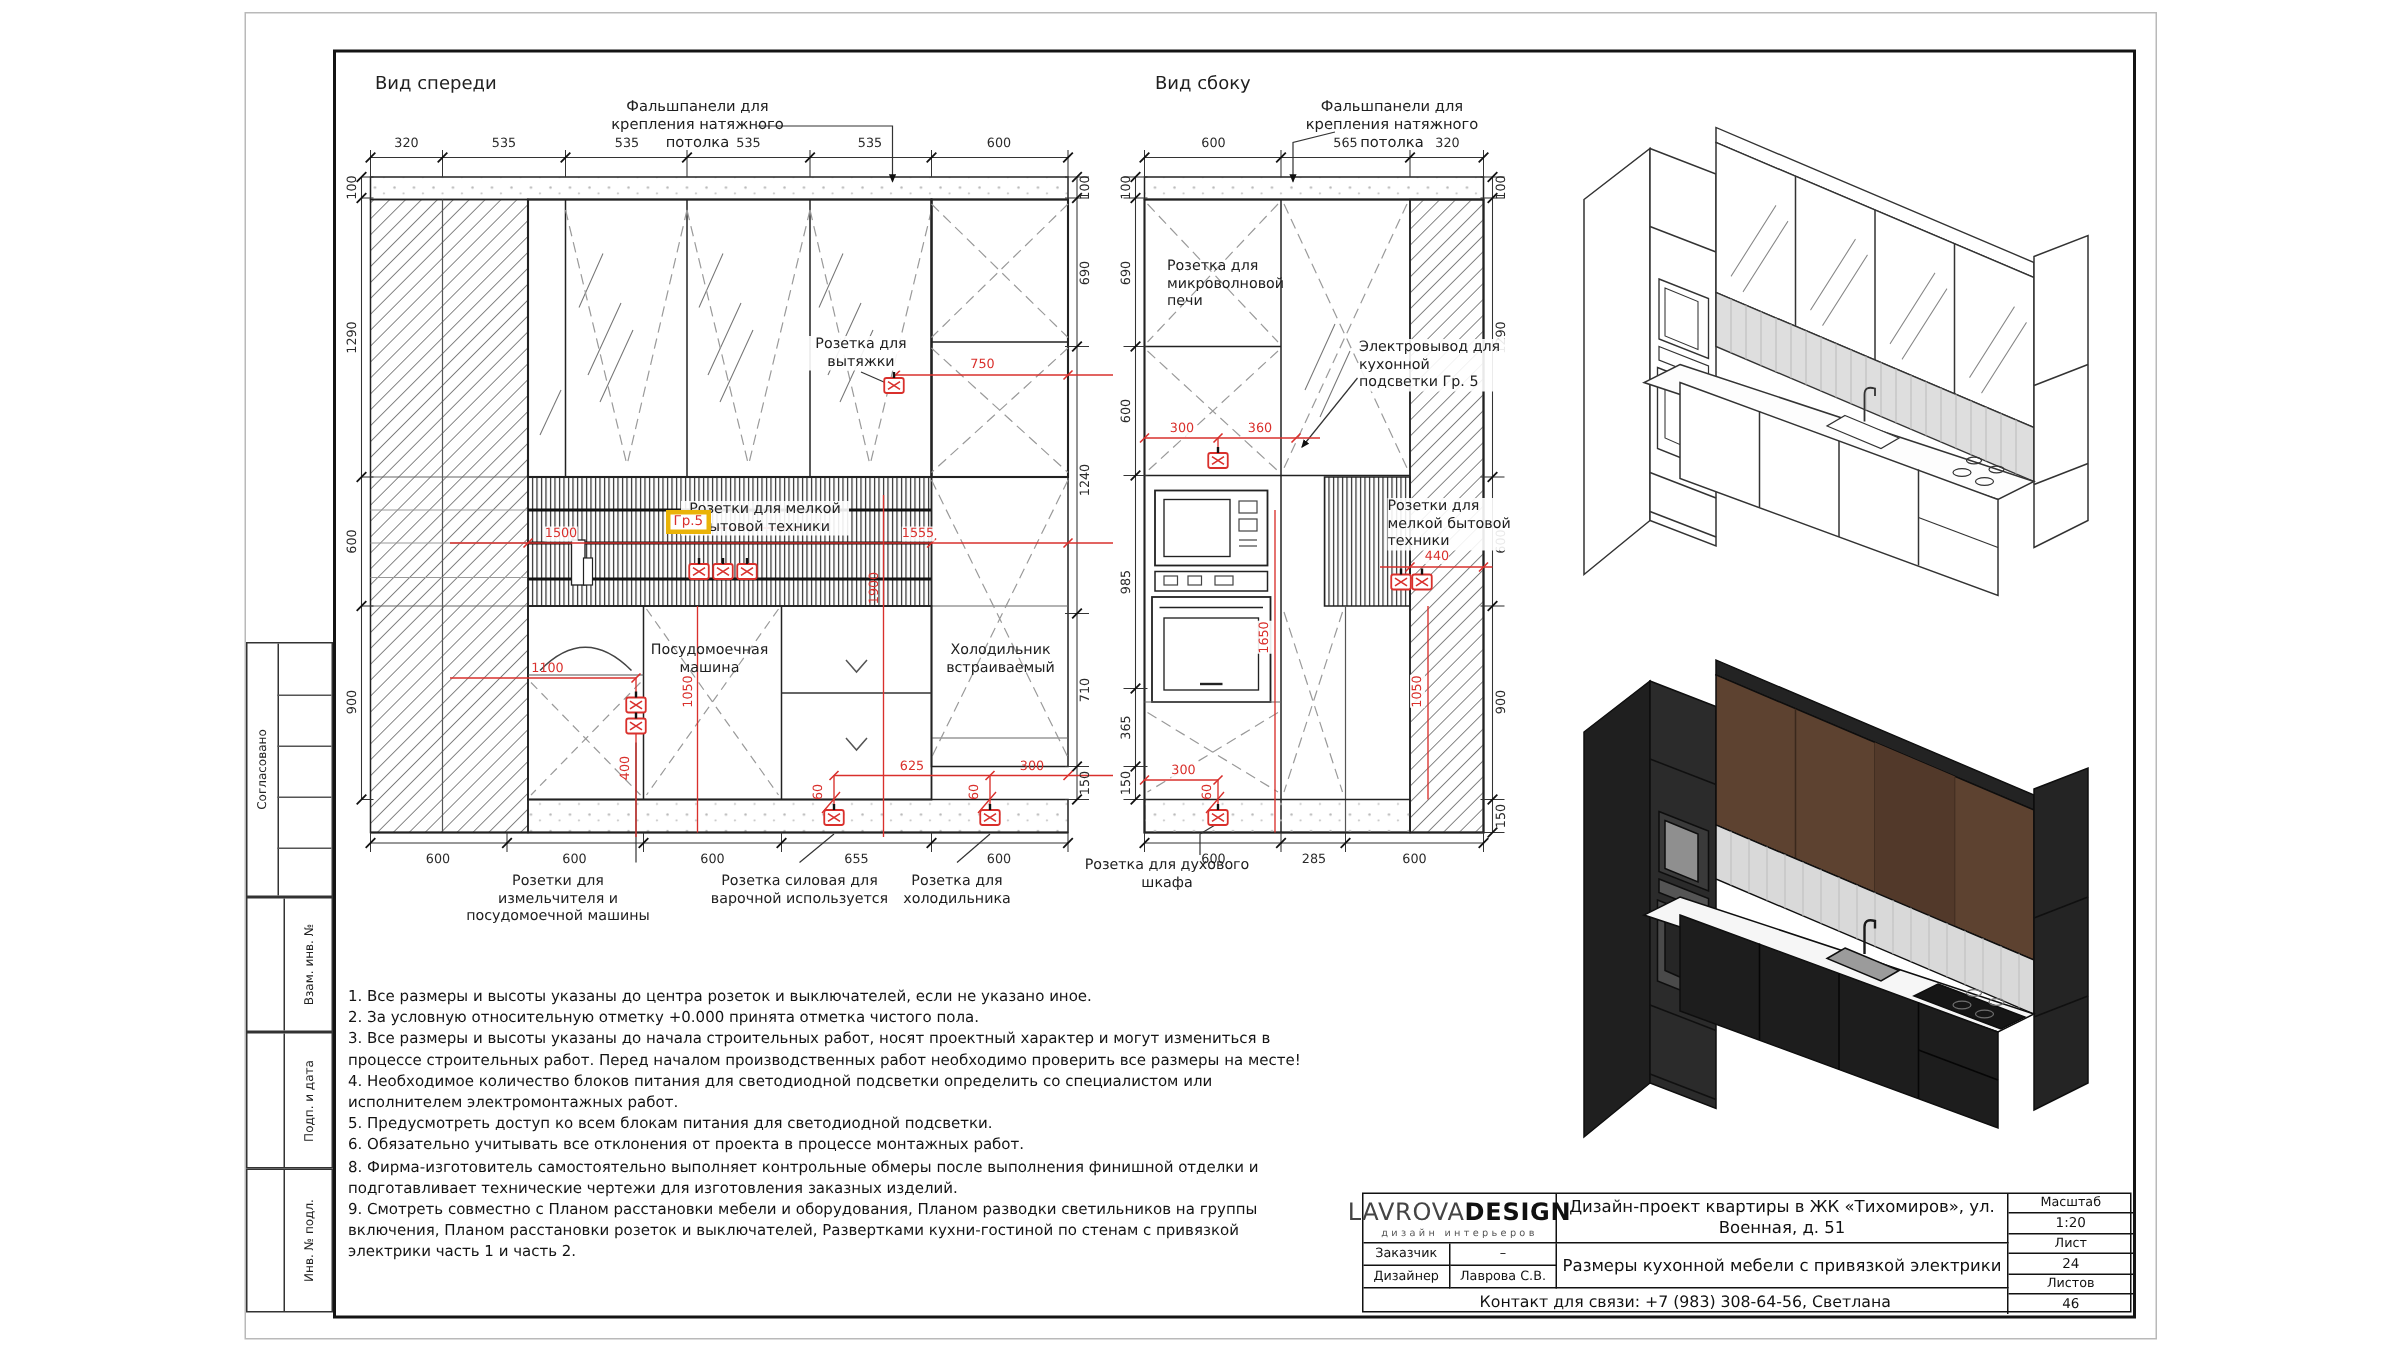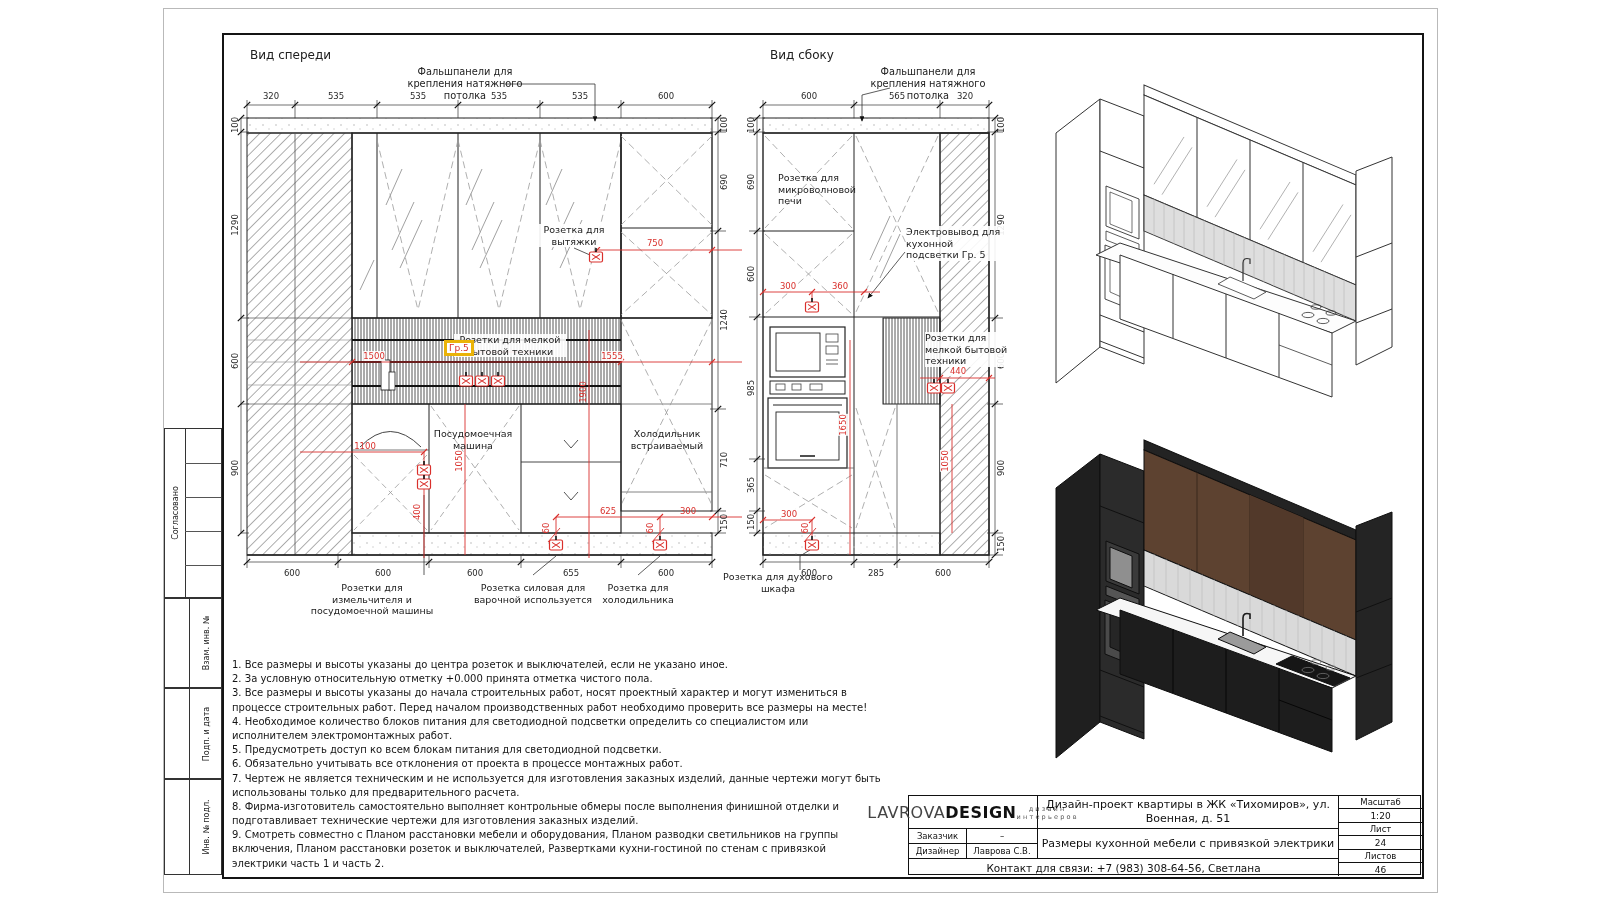--- a/index.html
+++ b/index.html
@@ -532,21 +532,20 @@
   <span class="dim red bgw" style="left:789px;top:514px;">300</span>
   <span class="dimv red" style="left:805px;top:528px;">60</span>
 
   <div class="notes">
     <div>1. Все размеры и высоты указаны до центра розеток и выключателей, если не указано иное.</div>
     <div>2. За условную относительную отметку +0.000 принята отметка чистого пола.</div>
     <div>3. Все размеры и высоты указаны до начала строительных работ, носят проектный характер и могут измениться в процессе строительных работ. Перед началом производственных работ необходимо проверить все размеры на месте!</div>
     <div>4. Необходимое количество блоков питания для светодиодной подсветки определить со специалистом или исполнителем электромонтажных работ.</div>
     <div>5. Предусмотреть доступ ко всем блокам питания для светодиодной подсветки.</div>
     <div>6. Обязательно учитывать все отклонения от проекта в процессе монтажных работ.</div>
-    <div>7. Чертеж не является техническим и не используется для изготовления заказных изделий, данные чертежи могут быть использованы только для предварительного расчета.</div>
     <div>8. Фирма-изготовитель самостоятельно выполняет контрольные обмеры после выполнения финишной отделки и подготавливает технические чертежи для изготовления заказных изделий.</div>
     <div>9. Смотреть совместно с Планом расстановки мебели и оборудования, Планом разводки светильников на группы включения, Планом расстановки розеток и выключателей, Развертками кухни-гостиной по стенам с привязкой электрики часть 1 и часть 2.</div>
   </div>
 
   <div class="strip" style="left:164px;top:428px;width:58px;height:170px;">
     <div class="vline" style="left:20px;"></div>
     <div class="hline" style="top:34px;"></div>
       <div class="hline" style="top:68px;"></div>
     <div class="hline" style="top:102px;"></div>
       <div class="hline" style="top:136px;"></div>
@@ -560,21 +559,21 @@
     <div class="vline" style="left:24px;"></div>
     <span class="rot" style="left:41px;">Подп. и дата</span>
   </div>
   <div class="strip" style="left:164px;top:779px;width:58px;height:96px;">
     <div class="vline" style="left:24px;"></div>
     <span class="rot" style="left:41px;">Инв. № подл.</span>
   </div>
 
   <div class="tb">
 
-    <div class="cell bR bB" style="left:0;top:0;width:129px;height:33px;flex-direction:row;">
+    <div class="cell bR bB" style="left:0;top:0;width:129px;height:33px;flex-direction:column;">
       <div class="logo-main"><span>LAVROVA</span><b>DESIGN</b></div>
       <div class="logo-sub">дизайн интерьеров</div>
     </div>
 
     <div class="cell bR bB" style="left:129px;top:0;width:301px;height:33px;font-size:11px;line-height:1.3;padding:0 6px;">Дизайн-проект квартиры в ЖК «Тихомиров», ул. Военная, д. 51</div>
 
     <div class="cell bR bB" style="left:0;top:33px;width:58px;height:15px;font-size:8.5px;">Заказчик</div>
     <div class="cell bR bB" style="left:58px;top:33px;width:71px;height:15px;font-size:8.5px;">–</div>
     <div class="cell bR bB" style="left:0;top:48px;width:58px;height:15px;font-size:8.5px;">Дизайнер</div>
     <div class="cell bR bB" style="left:58px;top:48px;width:71px;height:15px;font-size:8.5px;">Лаврова С.В.</div>

